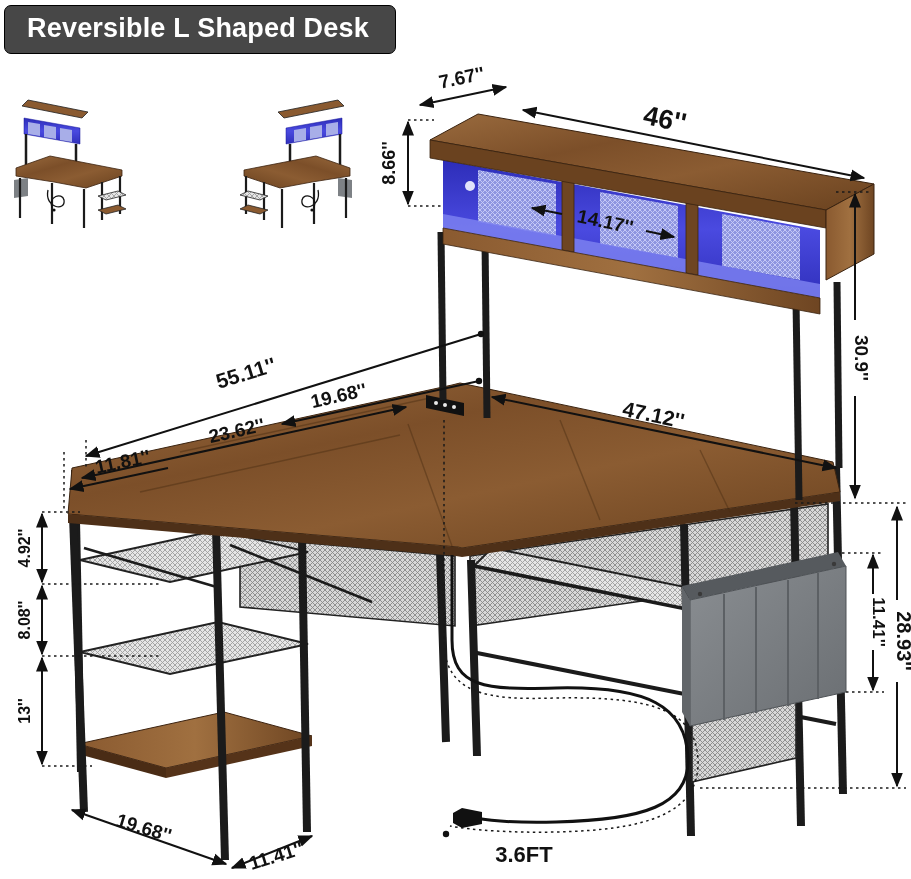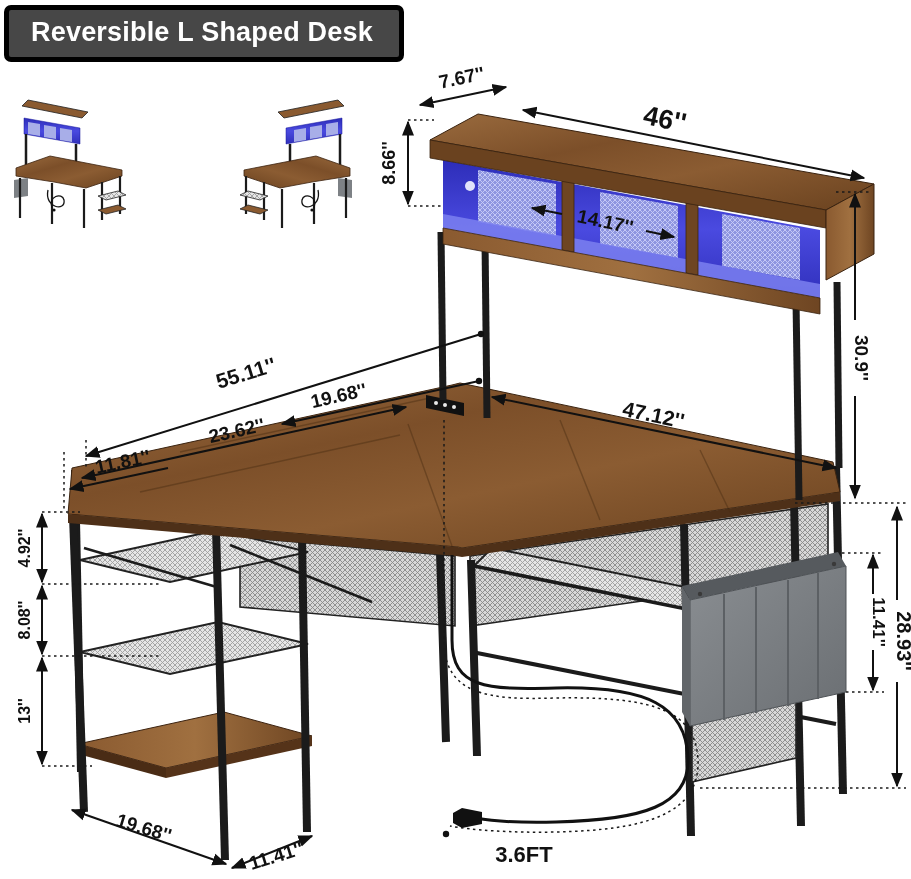--- a/index.html
+++ b/index.html
@@ -1,20 +1,20 @@
 <!DOCTYPE html>
 <html><head>
 <meta charset="utf-8">
 <style>
   html,body{margin:0;padding:0;background:#fff;}
   .stage{width:911px;height:879px;position:relative;background:#ffffff;
          font-family:"Liberation Sans",sans-serif;overflow:hidden;}
   .badge{position:absolute;left:4px;top:5px;background:#474747;color:#ffffff;
          font-weight:700;font-size:27px;line-height:1;padding:9px 26px 11px 22px;
-         border-radius:7px;letter-spacing:.2px;border:5px solid #000000;}
+         border-radius:7px;letter-spacing:.2px;border:1px solid #000000;}
   svg{position:absolute;left:0;top:0;}
   svg text{font-family:"Liberation Sans",sans-serif;font-weight:700;fill:#111;}
   .dim{stroke:#111;stroke-width:2;fill:none;}
   .dot{stroke:#1a1a1a;stroke-width:1.5;stroke-dasharray:2.5 3.5;fill:none;}
   .leg{stroke:#1b1b1b;fill:none;}
   .frame{stroke:#222;stroke-width:1.6;}
   .grain{stroke:#4a2c12;stroke-width:1.4;fill:none;opacity:.45;}
 </style>
 </head>
 <body>

